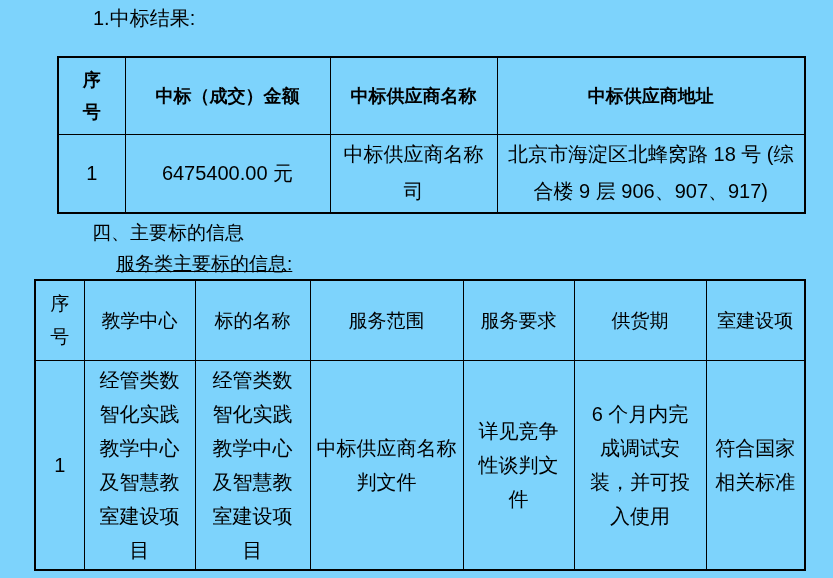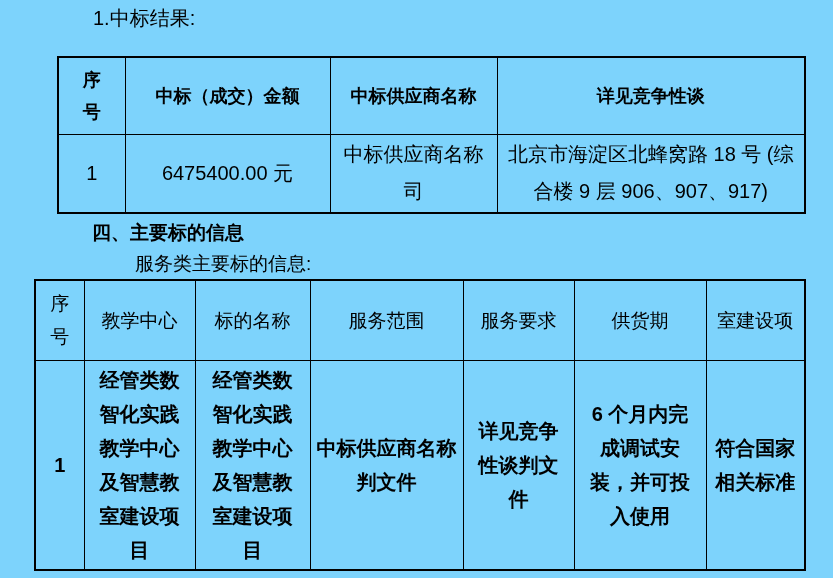--- a/index.html
+++ b/index.html
@@ -12,27 +12,28 @@
     overflow:hidden;
     padding-left:7px;
   }
   .title {
     position:absolute; left:93px; top:6px;
     font-size:20px; line-height:24px; font-weight:normal;
     white-space:pre-line;
   }
   .section-heading {
     position:absolute; left:92px; top:221px;
-    font-size:19px; line-height:23px; font-weight:bold;
+    font-size:19px; line-height:23px; font-weight:normal;
     white-space:pre-line;
   }
   .section-subheading {
-    position:absolute; left:135px; top:252px;
+    position:absolute; left:116px; top:252px;
     font-size:19px; line-height:23px; font-weight:normal;
     white-space:pre-line;
+    text-decoration:underline;
   }
   table {
     position:absolute;
     border-collapse:collapse;
     table-layout:fixed;
     border:2px solid #000000;
   }
   td, th {
     border:1px solid #000000;
     text-align:center;
@@ -44,21 +45,21 @@
   #award-table { left:57px; top:56px; width:747px; }
   #award-table tr.hrow { height:77px; }
   #award-table th { font-size:18px; font-weight:bold; line-height:32px; }
   #award-table tr.drow { height:79px; }
   #award-table td { font-size:20px; line-height:37px; }
 
   #subject-table { left:34px; top:279px; width:770px; }
   #subject-table tr.hrow { height:80px; }
   #subject-table th { font-size:19px; font-weight:normal; line-height:33px; }
   #subject-table tr.drow { height:210px; }
-  #subject-table td { font-size:20px; line-height:34px;font-weight:bold; }
+  #subject-table td { font-size:20px; line-height:34px; }
 </style>
 </head>
 <body>
 
 <div class="page">
 
   <div class="title">1.中标结果:</div>
 
   <table id="award-table">
     <colgroup>
@@ -66,21 +67,21 @@
       <col style="width:205px">
       <col style="width:167px">
       <col style="width:308px">
     </colgroup>
     <tbody>
       <tr class="hrow">
         <th>序
 号</th>
         <th>中标（成交）金额</th>
         <th>中标供应商名称</th>
-        <th>详见竞争性谈</th>
+        <th>中标供应商地址</th>
       </tr>
       <tr class="drow">
         <td>1</td>
         <td>6475400.00 元</td>
         <td>中标供应商名称
 司</td>
         <td>北京市海淀区北蜂窝路 18 号 (综
 合楼 9 层 906、907、917)</td>
       </tr>
     </tbody>

